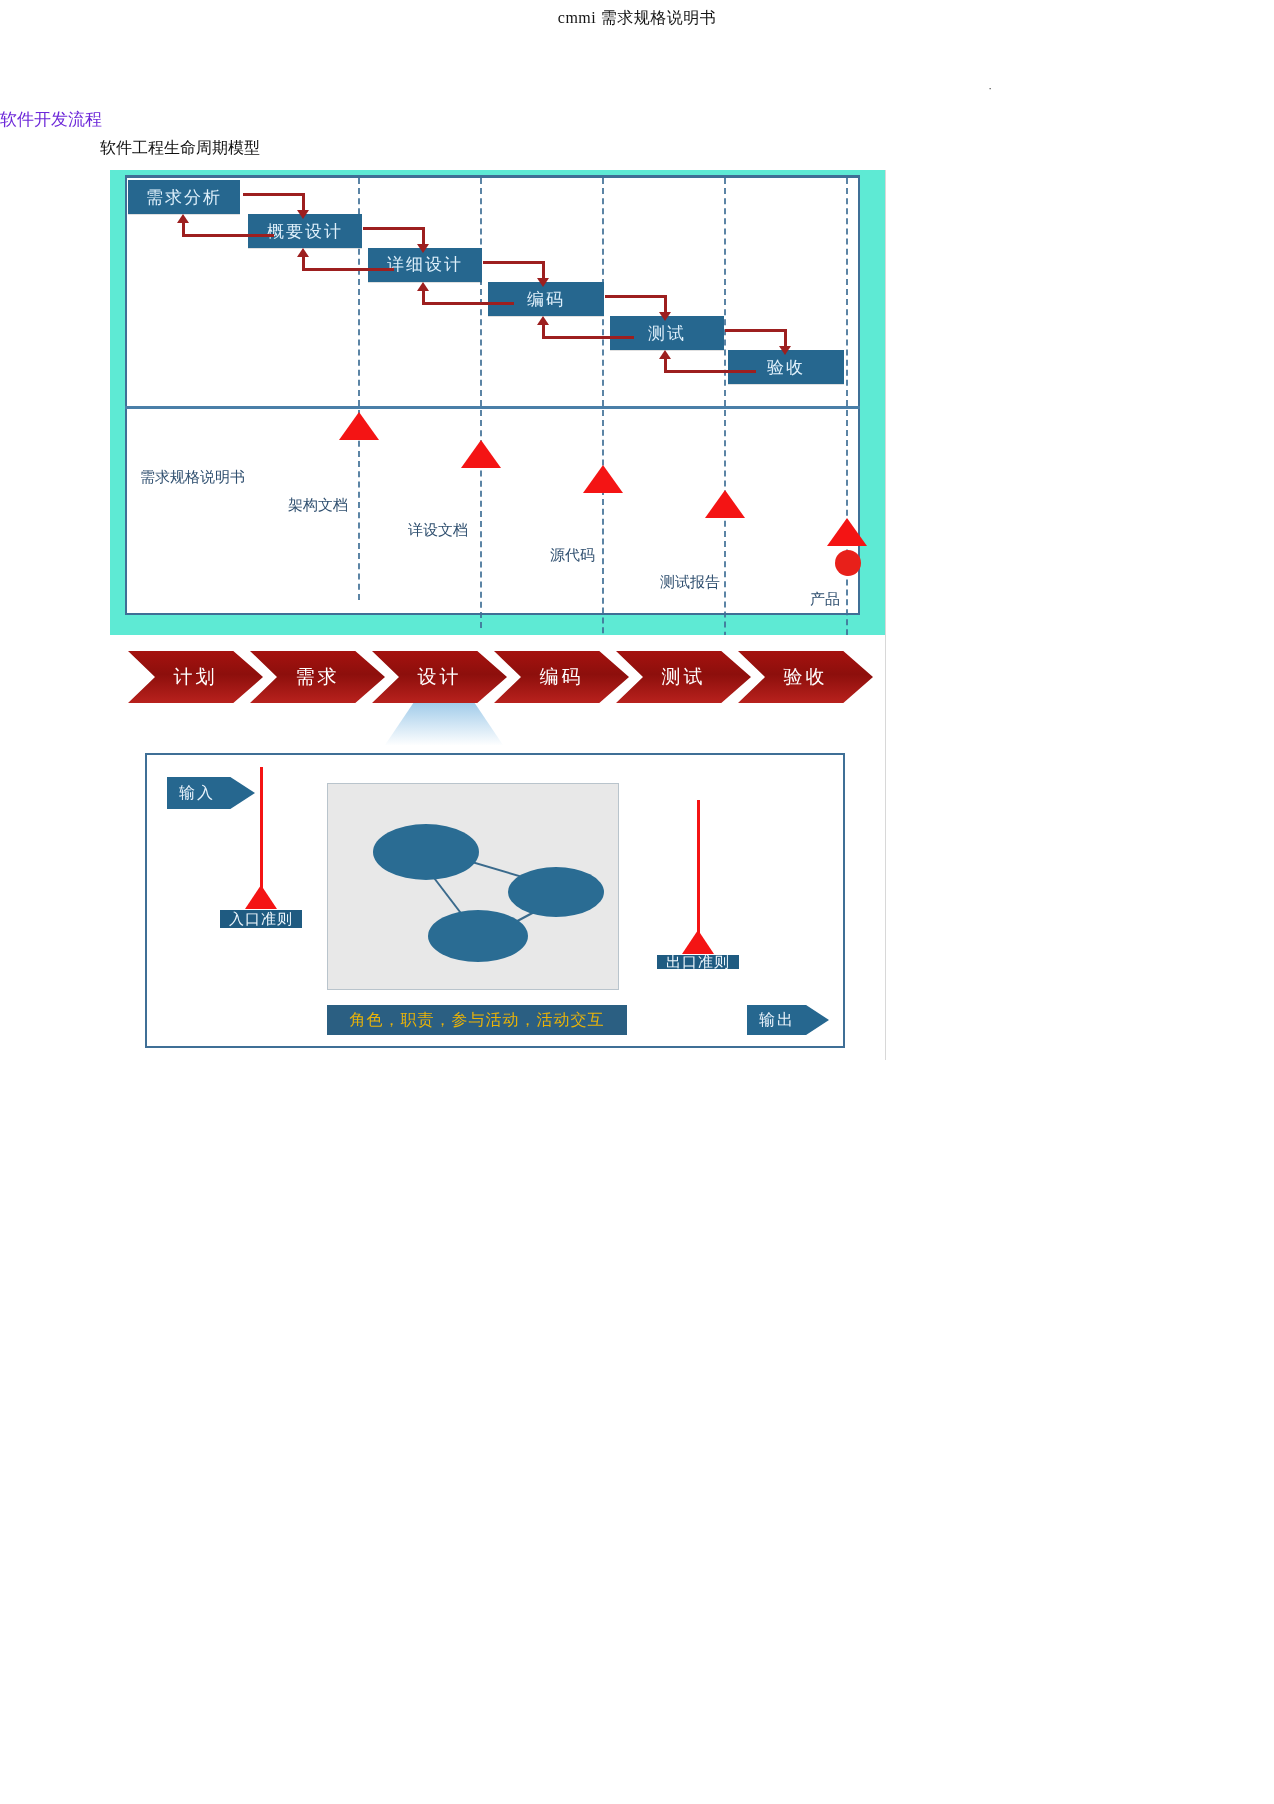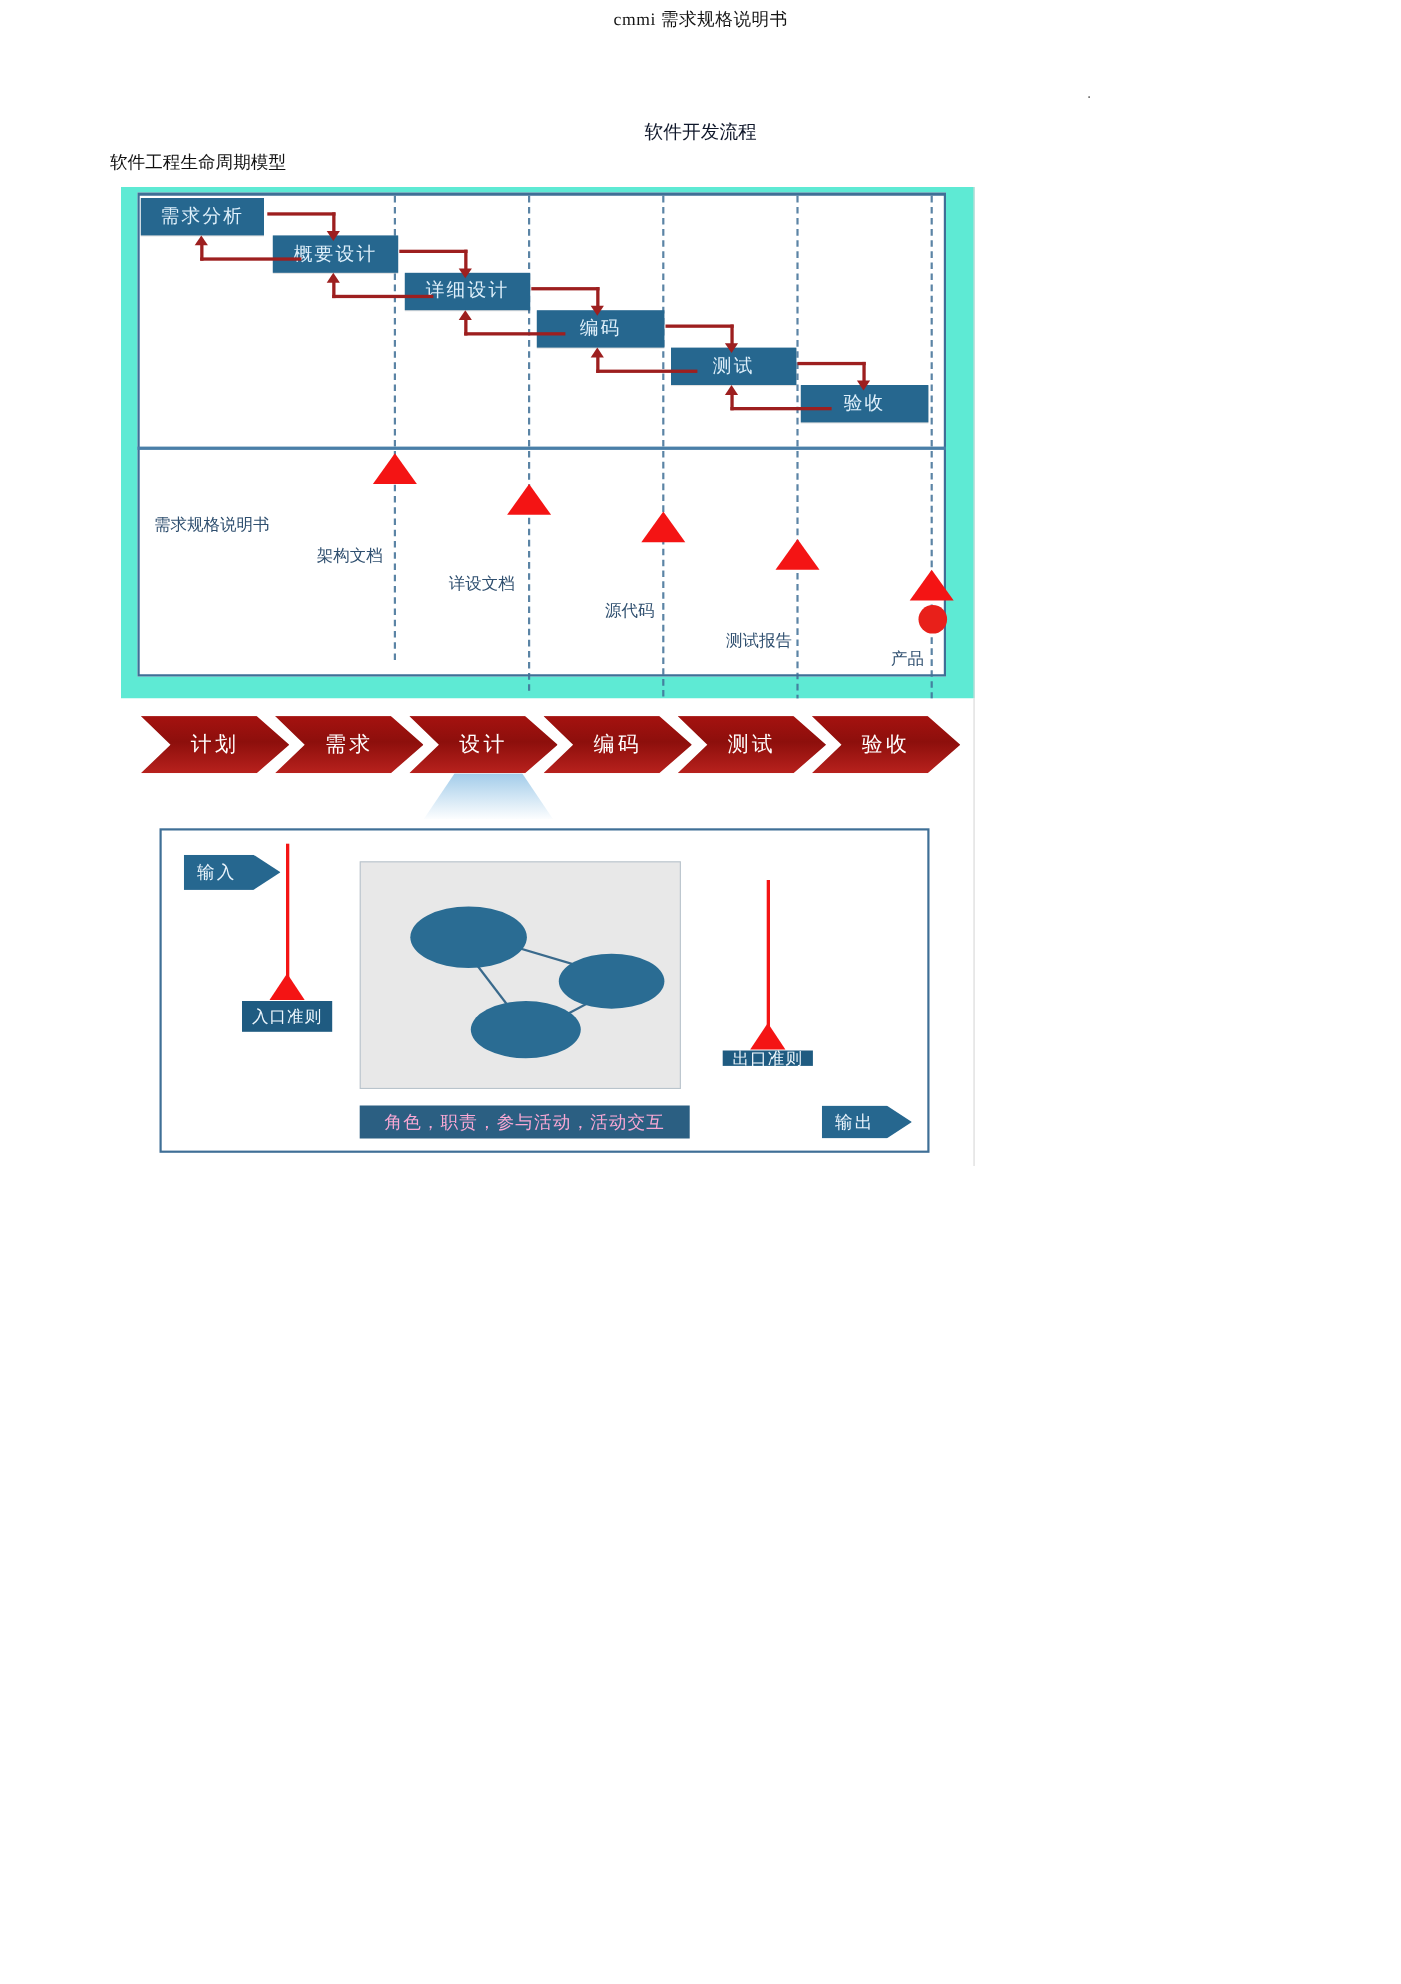--- a/index.html
+++ b/index.html
@@ -17,21 +17,21 @@
     font-size:16px;letter-spacing:.5px;color:#141414;
   }
   .tiny-mark{
     position:absolute;top:80px;left:988px;width:16px;height:16px;
     color:#555;font-size:13px;line-height:16px;
   }
 
   
   .main-title{
     position:absolute;top:108px;left:0;width:100%;
-    text-align:center;font-size:17px;color:#0f172a;
+    text-align:left;font-size:17px;color:#6d28d9;
     font-family:Liberation Mono, monospace;
   }
   .sub-title{
     position:absolute;top:138px;left:100px;
     font-size:16px;color:#111;
     font-family:"Liberation Serif","DejaVu Serif",serif;
   }
 
   
   .fig1{
@@ -120,21 +120,21 @@
   .redstem{position:absolute;width:3px;background:#f41414;}
   .tri-sm{
     position:absolute;width:0;height:0;
     border-left:16px solid transparent;border-right:16px solid transparent;
     border-bottom:24px solid #f41414;
   }
   .netbox{
     position:absolute;background:#e8e8e8;border:1px solid #b9c4cc;
   }
   .rolebar{
-    position:absolute;background:#2b5f82;color:#f9a8d4;font-size:16px;
+    position:absolute;background:#2b5f82;color:#eab308;font-size:16px;
     display:flex;align-items:center;justify-content:center;letter-spacing:1px;
     font-family:Liberation Sans, sans-serif;
   }
 </style>
 </head>
 <body>
 
 <div class="page">
 
   <div class="doc-header">cmmi 需求规格说明书</div>
@@ -263,21 +263,21 @@
     </div>
 
     <div class="detail-box">
 
       <div class="pent" style="left:20px;top:22px;width:88px;height:32px;">
         <span>输入</span>
       </div>
 
       <div class="redstem" style="left:113px;top:12px;height:128px;"></div>
       <div class="tri-sm" style="left:98px;top:130px;"></div>
-      <div class="crit" style="left:73px;top:155px;width:82px;height:28px;">
+      <div class="crit" style="left:73px;top:155px;width:82px;height:18px;">
         <span>入口准则</span>
       </div>
 
       <div class="netbox" style="left:180px;top:28px;width:290px;height:205px;">
         <svg width="290" height="205" viewBox="0 0 290 205" style="position:absolute;left:0;top:0;">
           <line x1="110" y1="68" x2="225" y2="102" stroke="#3a6a8c" stroke-width="2"></line>
           <line x1="100" y1="86" x2="145" y2="145" stroke="#3a6a8c" stroke-width="2"></line>
           <line x1="225" y1="118" x2="165" y2="150" stroke="#3a6a8c" stroke-width="2"></line>
           <ellipse cx="98" cy="68" rx="53" ry="28" fill="#2a6c93"></ellipse>
           <ellipse cx="228" cy="108" rx="48" ry="25" fill="#2a6c93"></ellipse>

